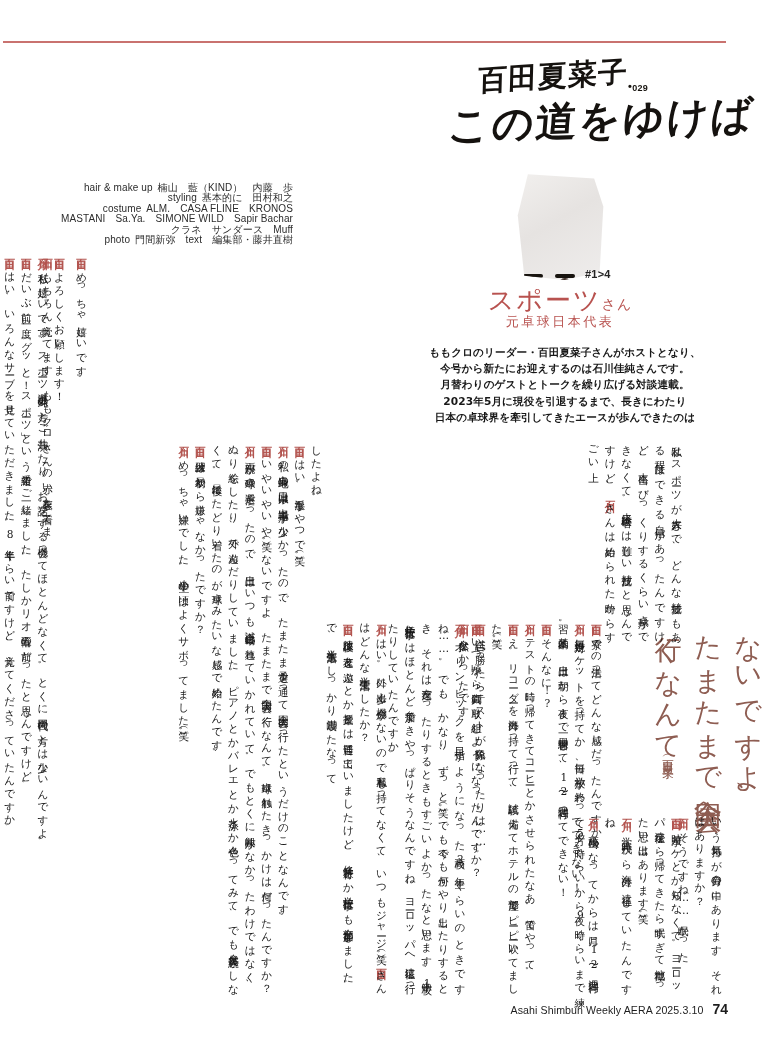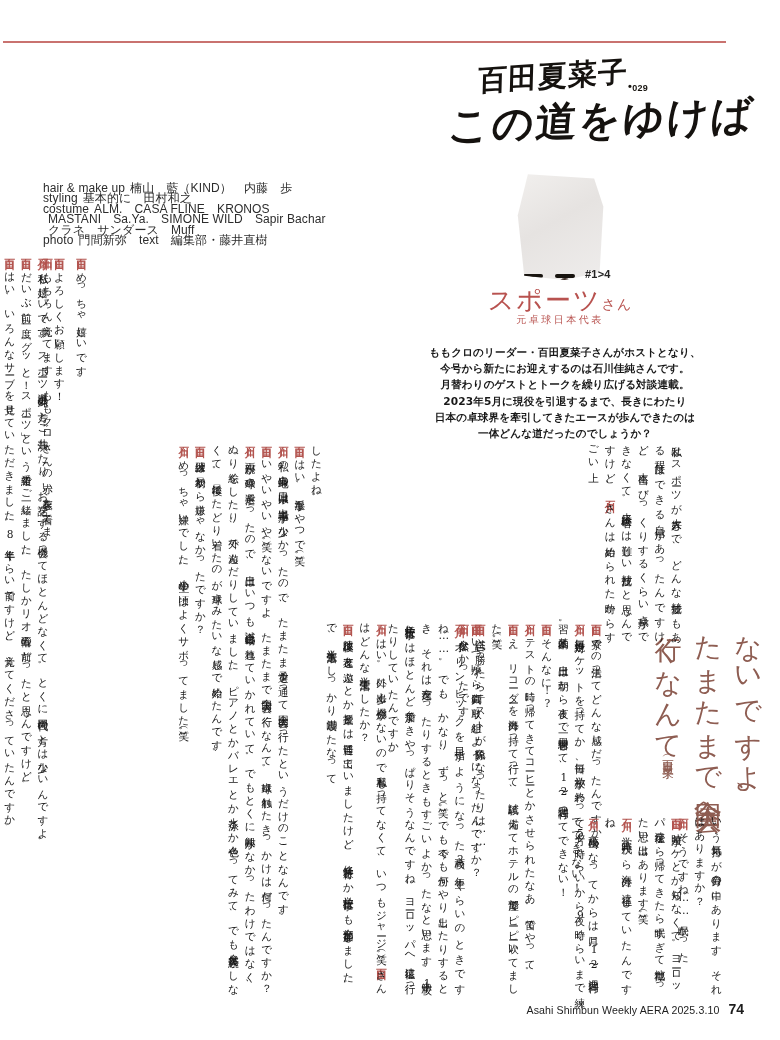--- a/index.html
+++ b/index.html
@@ -73,24 +73,25 @@
     white-space: nowrap;
   }
 
   
   .credits {
     position: absolute;
     left: 43px;
     top: 183px;
     width: 250px;
     font-family: "Liberation Sans", sans-serif;
-    font-size: 12px;
+    font-size: 10px;
     line-height: 10.4px;
     color: #2c2c2c;
     letter-spacing: 0.1px;
+    text-align: right;
   }
   .credits div { white-space: nowrap; }
   .credits .k { margin-right: 5px; }
 
   
   .photo-wrap {
     position: absolute;
     left: 507px;
     top: 172px;
     width: 108px;
@@ -186,21 +187,21 @@
     letter-spacing: 1px;
   }
   .guest-title {
     position: absolute;
     left: 440px;
     top: 313px;
     width: 240px;
     text-align: center;
     color: #b8524f;
     font-family: "DejaVu Serif", serif;
-    font-size: 10px;
+    font-size: 13px;
     letter-spacing: 2.5px;
     white-space: nowrap;
   }
 
   
   .lead {
     position: absolute;
     left: 400px;
     top: 344px;
     width: 330px;
@@ -258,21 +259,20 @@
   .footer {
     position: absolute;
     left: 0;
     top: 1001px;
     width: 728px;
     text-align: right;
     font-family: "Liberation Sans", sans-serif;
     font-size: 10.6px;
     color: #1d1d1d;
     letter-spacing: 0.1px;
-    padding-left: 16px;
   }
   .footer .pageno {
     font-size: 14px;
     font-weight: 700;
     margin-left: 9px;
     letter-spacing: 0;
   }
 </style>
 </head>
 <body>
@@ -314,21 +314,20 @@
 
 <div class="guest-name"><span>スポーツ</span><span class="suffix">さん</span></div>
 <div class="guest-title">元卓球日本代表</div>
 
 <div class="lead">
   <div>ももクロのリーダー・百田夏菜子さんがホストとなり、</div>
   <div>今号から新たにお迎えするのは石川佳純さんです。</div>
   <div>月替わりのゲストとトークを繰り広げる対談連載。</div>
   <div>2023年5月に現役を引退するまで、長きにわたり</div>
   <div>日本の卓球界を牽引してきたエースが歩んできたのは</div>
-  <div>一体どんな道だったのでしょうか？</div>
 </div>
 
 <div class="pullquote"><span>ないですよ、
 たまたまで全国大会へ
 行くなんて</span><span class="attrib">（百田夏菜子）</span></div>
 
 <div class="vcol" id="c0" style="right:724px; top:250px; height:740px;"><span class="spk">石川</span><span>　もちろん覚えてます。ももクロさんの赤い衣装を着てま</span></div>
 <div class="vcol" id="c1" style="right:712px; top:250px; height:740px;"><span class="spk">百田</span><span>　よろしくお願いします！
 </span><span class="spk">石川</span><span>　私も嬉しいです。スポーツ選手以外の方とご共演したり、お話をする機会ってほとんどなくて。とくに同世代の方とは少ないんですよ。
 </span><span class="spk">百田</span><span>　だいぶ前に一度、「グッと！スポーツ」という番組でご一緒しました。たしかリオ五輪の前だったと思うんですけど。

